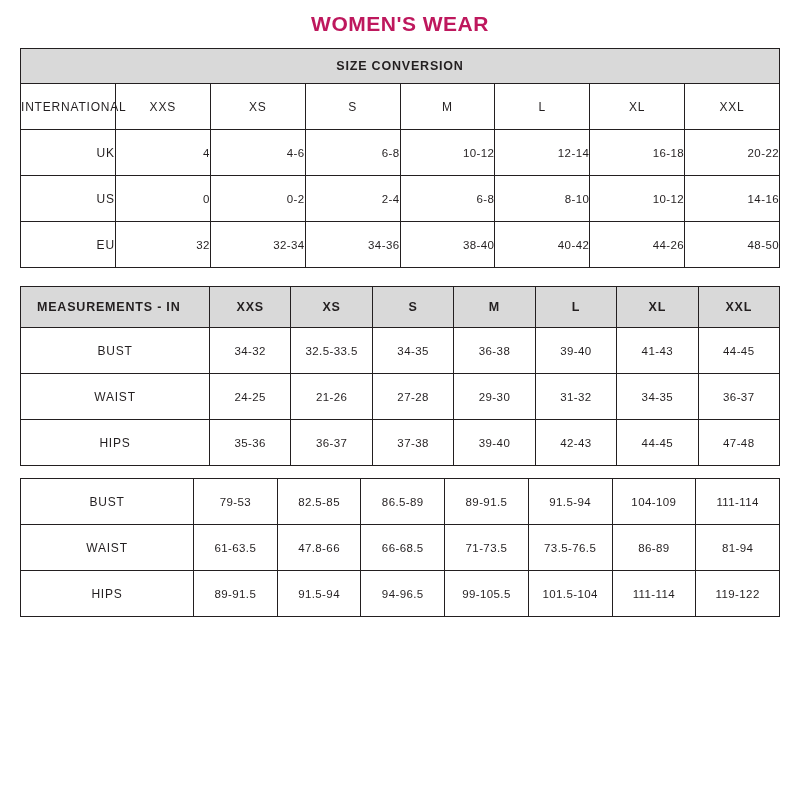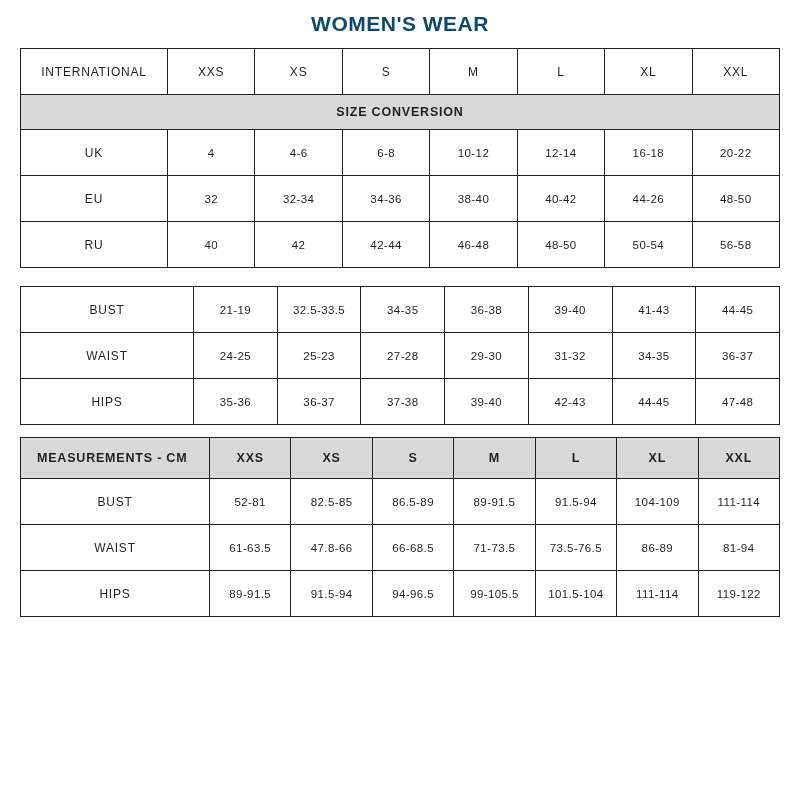--- a/index.html
+++ b/index.html
@@ -21,21 +21,21 @@
     box-sizing: border-box;
     padding: 0 20px;
   }
   .doc-title {
     text-align: center;
     font-size: 21px;
     font-weight: bold;
     letter-spacing: 0.5px;
     padding-top: 12px;
     padding-bottom: 12px;
-    color: #0c4a6e;
+    color: #be185d;
   }
   table {
     width: 760px;
     border-collapse: collapse;
     table-layout: fixed;
     margin: 0 auto;
   }
   td, th {
     border: 1px solid #231f20;
     text-align: center;
@@ -71,96 +71,106 @@
     font-weight: bold;
     font-size: 12.5px;
     letter-spacing: 0.8px;
     height: 40px;
   }
   .t1-first { width: 146px; }
   .t2-first { width: 172px; }
   .gap-18 { height: 18px; }
   .gap-12 { height: 12px; }
   .meas-row td { height: 45px; border-radius: 22px; }
-  .size-row td { height: 45px; }
+  .size-row td { height: 45px; text-align: right; }
 </style>
 </head>
 <body>
 
 <div class="page">
 
   <div class="doc-title">WOMEN'S WEAR</div>
 
   <table>
     <tbody>
+      <tr>
+        <td class="banner" colspan="8">SIZE CONVERSION</td>
+      </tr>
       <tr>
         <td class="rowhead t1-first">INTERNATIONAL</td>
         <td class="rowhead">XXS</td>
         <td class="rowhead">XS</td>
         <td class="rowhead">S</td>
         <td class="rowhead">M</td>
         <td class="rowhead">L</td>
         <td class="rowhead">XL</td>
         <td class="rowhead">XXL</td>
       </tr>
-      <tr>
-        <td class="banner" colspan="8">SIZE CONVERSION</td>
-      </tr>
 
       <tr class="size-row">
         <td class="rowhead t1-first">UK</td>
         <td>4</td>
         <td>4-6</td>
         <td>6-8</td>
         <td>10-12</td>
         <td>12-14</td>
         <td>16-18</td>
         <td>20-22</td>
       </tr>
       <tr class="size-row">
+        <td class="rowhead t1-first">US</td>
+        <td>0</td>
+        <td>0-2</td>
+        <td>2-4</td>
+        <td>6-8</td>
+        <td>8-10</td>
+        <td>10-12</td>
+        <td>14-16</td>
+      </tr>
+      <tr class="size-row">
         <td class="rowhead t1-first">EU</td>
         <td>32</td>
         <td>32-34</td>
         <td>34-36</td>
         <td>38-40</td>
         <td>40-42</td>
         <td>44-26</td>
         <td>48-50</td>
       </tr>
-      <tr class="size-row">
-        <td class="rowhead t1-first">RU</td>
-        <td>40</td>
-        <td>42</td>
-        <td>42-44</td>
-        <td>46-48</td>
-        <td>48-50</td>
-        <td>50-54</td>
-        <td>56-58</td>
-      </tr>
     </tbody>
   </table>
 
   <div class="gap-18"></div>
 
   <table>
     <tbody>
+      <tr>
+        <td class="hdr-cell rowhead-label t2-first">MEASUREMENTS - IN</td>
+        <td class="hdr-cell">XXS</td>
+        <td class="hdr-cell">XS</td>
+        <td class="hdr-cell">S</td>
+        <td class="hdr-cell">M</td>
+        <td class="hdr-cell">L</td>
+        <td class="hdr-cell">XL</td>
+        <td class="hdr-cell">XXL</td>
+      </tr>
       <tr class="meas-row">
         <td class="rowhead t2-first">BUST</td>
-        <td>21-19</td>
+        <td>34-32</td>
         <td>32.5-33.5</td>
         <td>34-35</td>
         <td>36-38</td>
         <td>39-40</td>
         <td>41-43</td>
         <td>44-45</td>
       </tr>
       <tr class="meas-row">
         <td class="rowhead t2-first">WAIST</td>
         <td>24-25</td>
-        <td>25-23</td>
+        <td>21-26</td>
         <td>27-28</td>
         <td>29-30</td>
         <td>31-32</td>
         <td>34-35</td>
         <td>36-37</td>
       </tr>
       <tr class="meas-row">
         <td class="rowhead t2-first">HIPS</td>
         <td>35-36</td>
         <td>36-37</td>
@@ -170,33 +180,23 @@
         <td>44-45</td>
         <td>47-48</td>
       </tr>
     </tbody>
   </table>
 
   <div class="gap-12"></div>
 
   <table>
     <tbody>
-      <tr>
-        <td class="hdr-cell rowhead-label t2-first">MEASUREMENTS - CM</td>
-        <td class="hdr-cell">XXS</td>
-        <td class="hdr-cell">XS</td>
-        <td class="hdr-cell">S</td>
-        <td class="hdr-cell">M</td>
-        <td class="hdr-cell">L</td>
-        <td class="hdr-cell">XL</td>
-        <td class="hdr-cell">XXL</td>
-      </tr>
       <tr class="meas-row">
         <td class="rowhead t2-first">BUST</td>
-        <td>52-81</td>
+        <td>79-53</td>
         <td>82.5-85</td>
         <td>86.5-89</td>
         <td>89-91.5</td>
         <td>91.5-94</td>
         <td>104-109</td>
         <td>111-114</td>
       </tr>
       <tr class="meas-row">
         <td class="rowhead t2-first">WAIST</td>
         <td>61-63.5</td>

